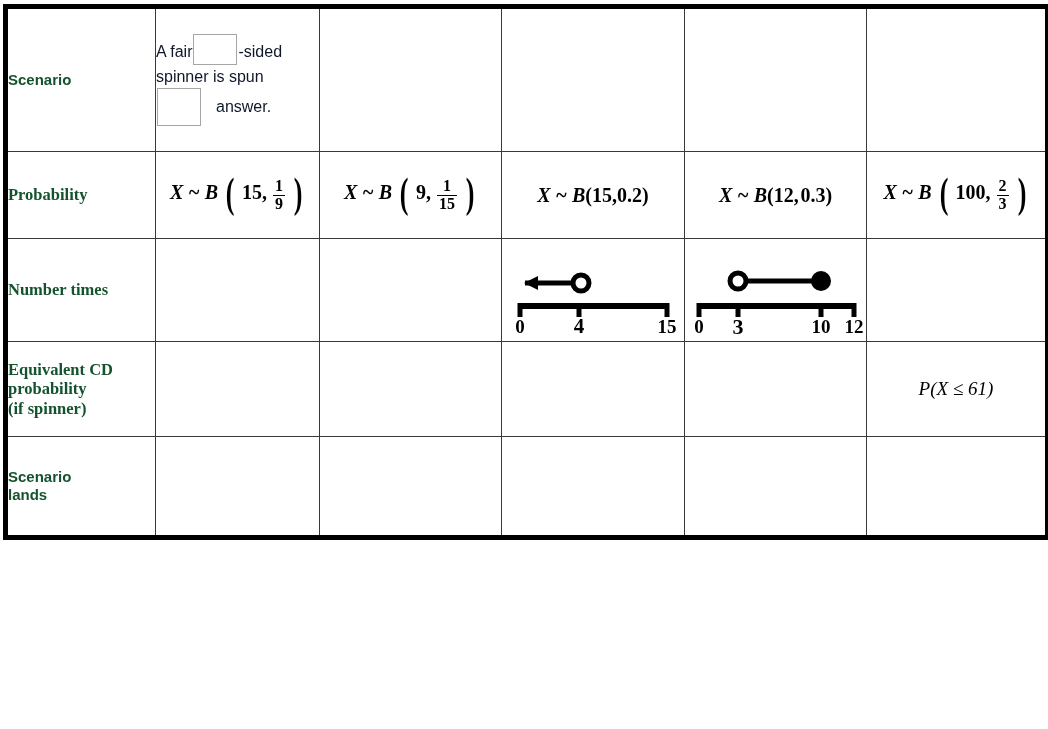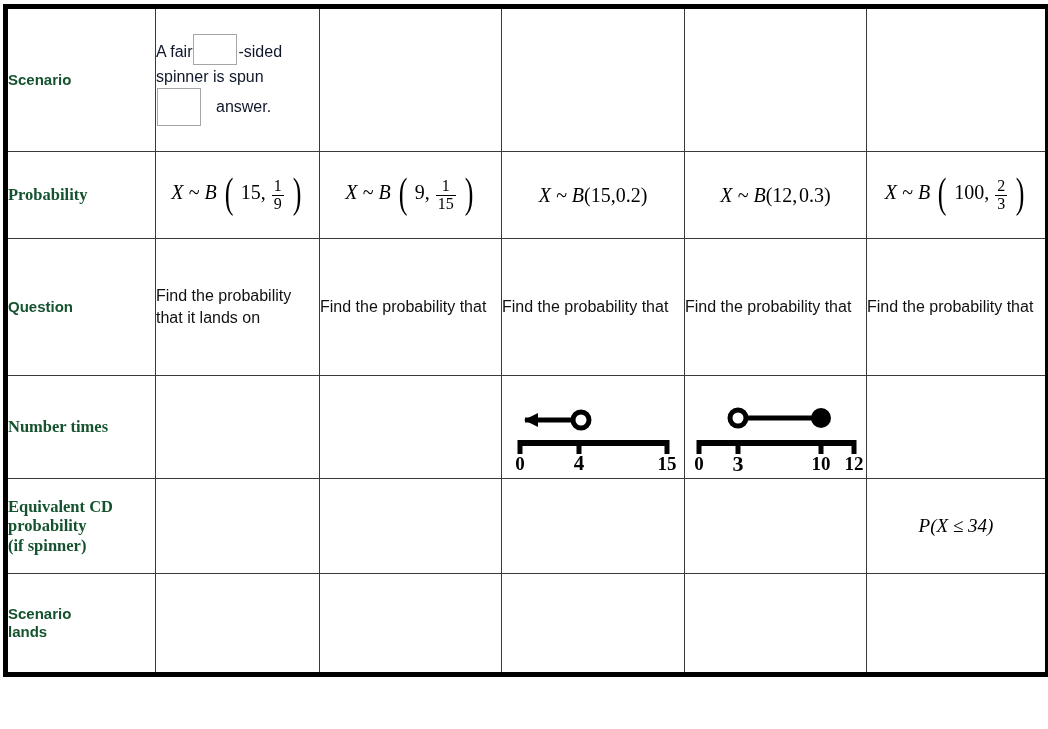--- a/index.html
+++ b/index.html
@@ -125,21 +125,21 @@
   .question-cell {
     font-family: "Liberation Sans", sans-serif;
     font-size: 16px;
     line-height: 1.38;
     color: #111;
     vertical-align: top;
     padding: 10px 8px 10px 10px;
   }
 
   
-  .dist-cell { padding: 6px 4px; height: 86px; }
+  .dist-cell { padding: 6px 4px; height: 86px; font-weight: bold; }
   .prob-cell { height: 58px; }
   .numline-cell { height: 102px; padding: 0; position: relative; }
   .cd-cell { height: 94px; }
   .ans-cell { height: 98px; }
   .q-row td { height: 136px; }
   .scenario-row td { height: 142px; }
   svg.numline { display: block; }
 
   .nl-center {
     display: flex;
@@ -227,28 +227,20 @@
             <span class="up">100</span><span class="up">,</span>
             <span class="frac">
               <span class="num">2</span>
               <span class="den">3</span>
             </span>
             <span class="paren">)</span>
           </div>
         </td>
       </tr>
 
-      <tr class="q-row">
-        <td class="rowhead sans">Question</td>
-        <td class="question-cell">Find the probability that it lands on</td>
-        <td class="question-cell">Find the probability that</td>
-        <td class="question-cell">Find the probability that</td>
-        <td class="question-cell">Find the probability that</td>
-        <td class="question-cell">Find the probability that</td>
-      </tr>
 
 
       <tr>
         <td class="rowhead">Number times</td>
 
         <td class="numline-cell"></td>
         <td class="numline-cell"></td>
 
         <td class="numline-cell">
           <div class="nl-center">
@@ -313,21 +305,21 @@
         <td class="cd-cell">
           <div class="pmath"></div>
         </td>
         <td class="cd-cell">
           <div class="pmath"></div>
         </td>
         <td class="cd-cell">
           <div class="pmath"></div>
         </td>
         <td class="cd-cell">
-          <div class="pmath">P(X ≤ 34)</div>
+          <div class="pmath">P(X ≤ 61)</div>
         </td>
       </tr>
 
       <tr>
         <td class="rowhead sans">
           <div>Scenario</div>
           <div>lands</div>
         </td>
         <td class="ans-cell"></td>
         <td class="ans-cell"></td>

